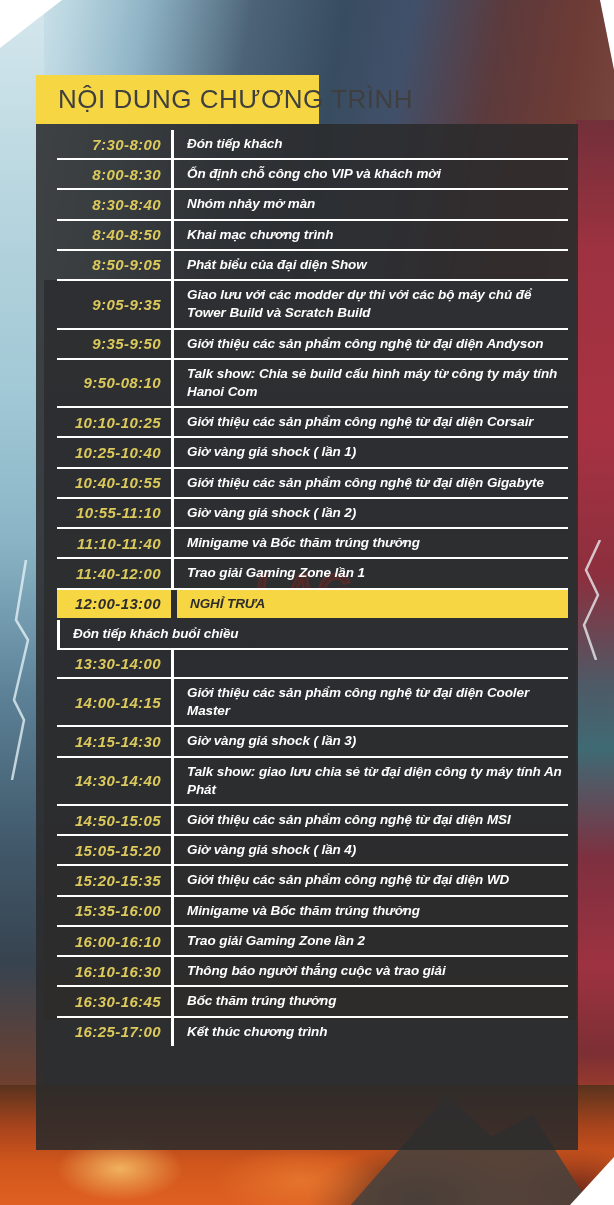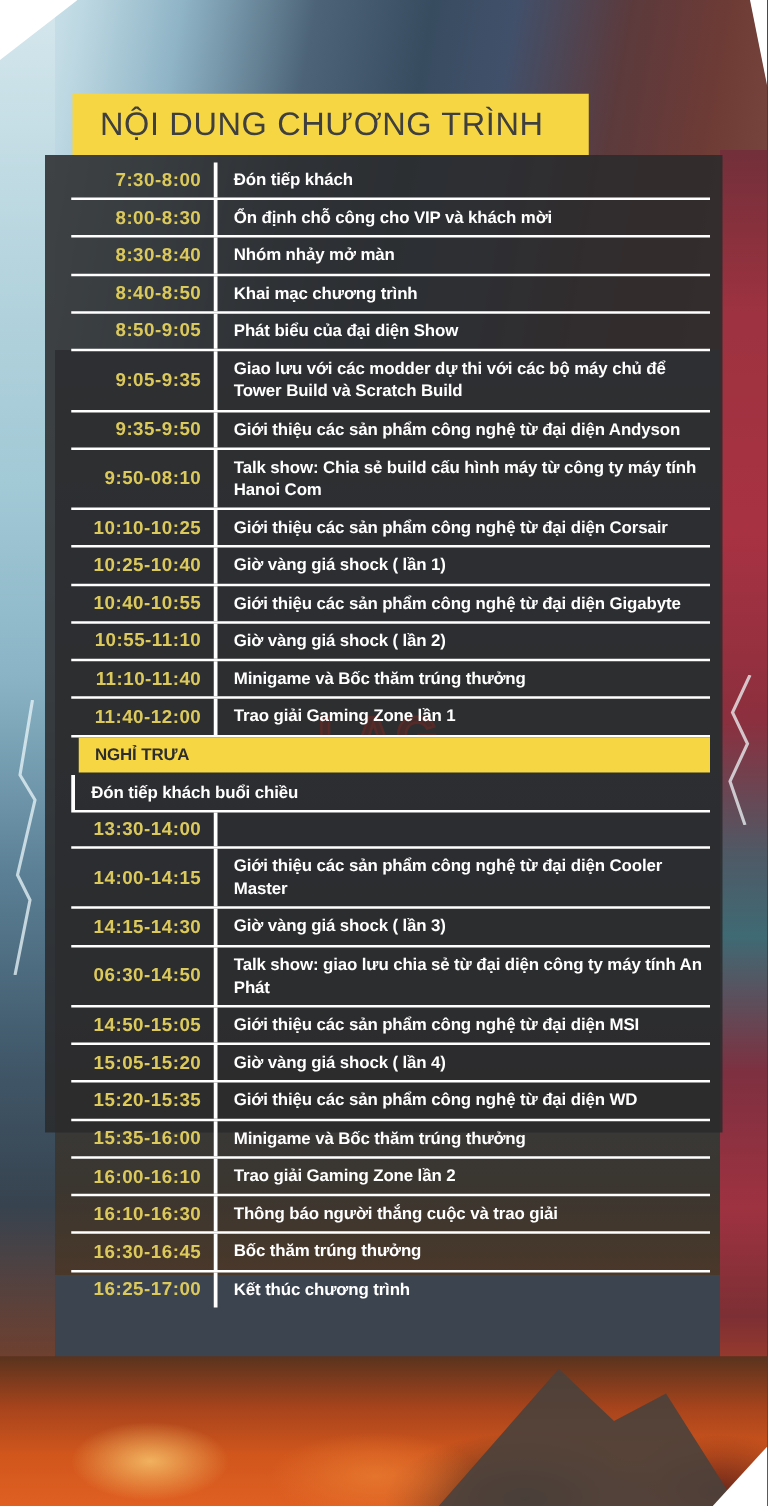--- a/index.html
+++ b/index.html
@@ -27,27 +27,27 @@
       linear-gradient(180deg,#59331e 0%,#a8441c 35%,#d0561c 65%,#e06022 100%);}
   .mountain{position:absolute;left:330px;bottom:0;width:260px;height:110px;
     background:#4a413c;clip-path:polygon(8% 100%,45% 0,62% 38%,78% 18%,100% 100%);opacity:.9;}
   .corner{position:absolute;background:#fff;}
   .corner.tl{left:0;top:0;width:62px;height:48px;clip-path:polygon(0 0,100% 0,0 100%);}
   .corner.tr{right:0;top:0;width:14px;height:70px;clip-path:polygon(0 0,100% 0,100% 100%);}
   .corner.br{right:0;bottom:0;width:44px;height:48px;clip-path:polygon(100% 0,100% 100%,0 100%);}
   .bolt{position:absolute;opacity:.75;}
 
   
-  .banner{position:absolute;left:36px;top:75px;width:413px;height:49px;
-    background:var(--yellow);display:flex;align-items:center;box-sizing:border-box;padding-left:22px;margin-left:22px;}
+  .banner{position:absolute;left:36px;top:75px;width:283px;height:49px;
+    background:var(--yellow);display:flex;align-items:center;box-sizing:border-box;padding-left:22px;}
   .banner h1{margin:0;font-size:26px;font-weight:400;color:#3f3f3f;letter-spacing:.5px;white-space:nowrap;}
 
   
-  .panel{position:absolute;left:36px;top:124px;width:542px;height:782px;
-    background:var(--panel-bg);box-sizing:border-box;}
+  .panel{position:absolute;left:36px;top:124px;width:542px;height:1026px;
+    background:var(--panel-bg);box-sizing:border-box;font-style:italic;}
   .watermark{position:absolute;left:218px;top:448px;z-index:0;opacity:.5;
     pointer-events:none;font-weight:800;line-height:.8;}
   .watermark .wm-main{font-size:44px;color:rgba(138,32,28,.55);
     -webkit-text-stroke:2px rgba(150,40,30,.7);letter-spacing:2px;}
   .watermark .wm-suffix{font-size:16px;color:rgba(214,168,40,.8);text-align:right;display:block;}
   .rows{position:relative;z-index:1;margin:6px 10px 0 21px;}
   .row{display:flex;align-items:center;border-bottom:2px solid #fff;}
   .row:last-child{border-bottom:none;}
   .cell-time{flex:0 0 114px;text-align:right;box-sizing:border-box;padding:5px 10px 5px 0;
     color:var(--time-yellow);font-size:15px;font-weight:700;letter-spacing:.4px;white-space:nowrap;
@@ -153,20 +153,21 @@
     <div class="cell-time">11:10-11:40</div>
     <div class="vline"></div>
     <div class="cell-activity">Minigame và Bốc thăm trúng thưởng</div>
   </div>
       <div class="row">
     <div class="cell-time">11:40-12:00</div>
     <div class="vline"></div>
     <div class="cell-activity">Trao giải Gaming Zone lần 1</div>
   </div>
       <div class="row highlight">
+    <div class="cell-time">12:00-13:00</div>
     <div class="vline"></div>
     <div class="cell-activity">NGHỈ TRƯA</div>
   </div>
       <div class="row">
     <div class="vline"></div>
     <div class="cell-activity">Đón tiếp khách buổi chiều</div>
   </div>
       <div class="row">
     <div class="cell-time">13:30-14:00</div>
     <div class="vline"></div>
@@ -175,21 +176,21 @@
     <div class="cell-time">14:00-14:15</div>
     <div class="vline"></div>
     <div class="cell-activity">Giới thiệu các sản phẩm công nghệ từ đại diện Cooler Master</div>
   </div>
       <div class="row">
     <div class="cell-time">14:15-14:30</div>
     <div class="vline"></div>
     <div class="cell-activity">Giờ vàng giá shock ( lần 3)</div>
   </div>
       <div class="row">
-    <div class="cell-time">06:30-14:50</div>
+    <div class="cell-time">14:30-14:40</div>
     <div class="vline"></div>
     <div class="cell-activity">Talk show: giao lưu chia sẻ từ đại diện công ty máy tính An Phát</div>
   </div>
       <div class="row">
     <div class="cell-time">14:50-15:05</div>
     <div class="vline"></div>
     <div class="cell-activity">Giới thiệu các sản phẩm công nghệ từ đại diện MSI</div>
   </div>
       <div class="row">
     <div class="cell-time">15:05-15:20</div>

